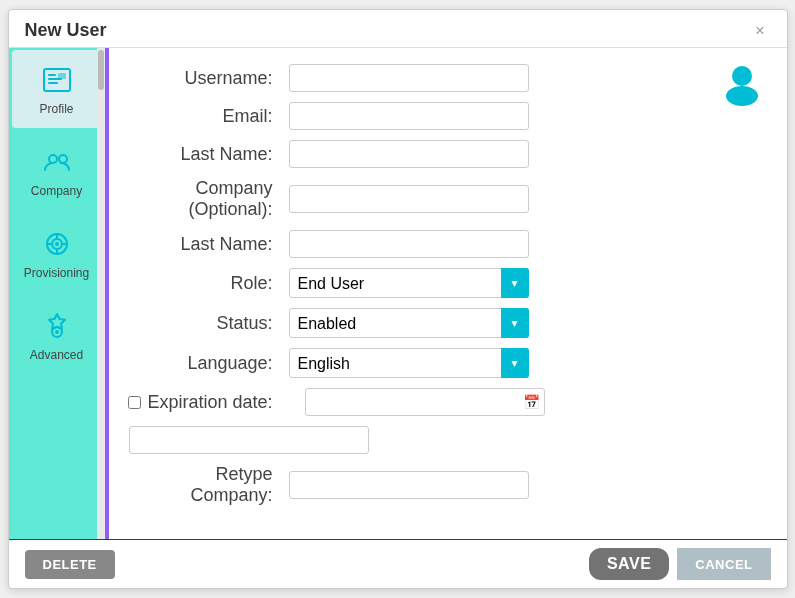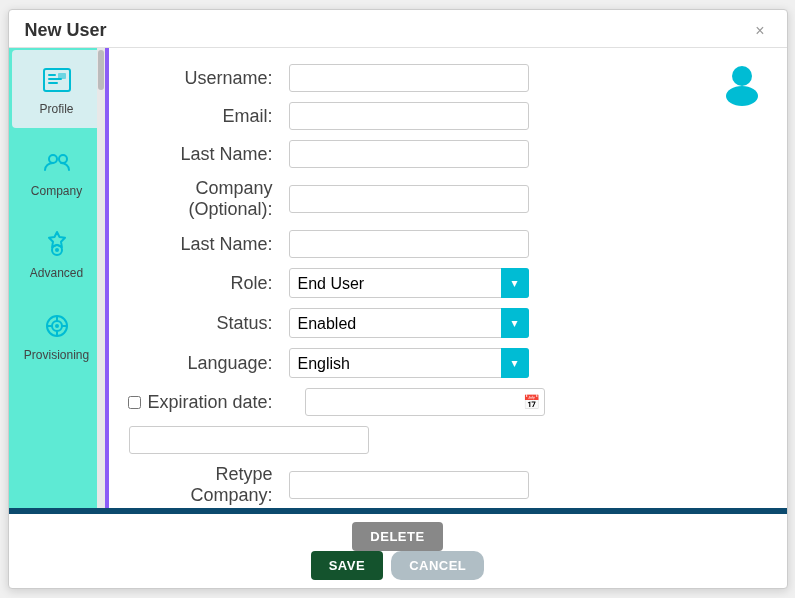--- a/index.html
+++ b/index.html
@@ -227,57 +227,56 @@
       padding-right: 16px;
     }
     .expiration-checkbox {
       margin-right: 6px;
     }
     .modal-footer {
       display: flex;
       justify-content: space-between;
       align-items: center;
       padding: 8px 16px;
-      border-top: 6px solid #0c4a6e;
+      border-top: 1px solid #0c4a6e;
       flex-shrink: 0;
-      flex-direction: column;
     }
     .btn-delete {
       background: #888;
       color: white;
       border: none;
       border-radius: 4px;
       padding: 7px 18px;
       font-size: 13px;
       font-weight: 600;
       cursor: pointer;
       text-transform: uppercase;
       letter-spacing: 0.5px;
     }
     .footer-right {
       display: flex;
       gap: 8px;
     }
     .btn-save {
-      background: #14532d;
+      background: #737373;
       color: white;
       border: none;
-      border-radius: 4px;
+      border-radius: 12px;
       padding: 7px 18px;
-      font-size: 13px;
+      font-size: 16px;
       font-weight: 600;
       cursor: pointer;
       text-transform: uppercase;
       letter-spacing: 0.5px;
     }
     .btn-cancel {
       background: #b0bec5;
       color: white;
       border: none;
-      border-radius: 10px;
+      border-radius: 0;
       padding: 7px 18px;
       font-size: 13px;
       font-weight: 600;
       cursor: pointer;
       text-transform: uppercase;
       letter-spacing: 0.5px;
     }
   </style>
 </head>
 <body>
@@ -310,48 +309,48 @@
         <div class="sidebar-item">
           <div class="sidebar-icon">
             <svg width="32" height="32" viewBox="0 0 32 32" fill="none">
               <circle cx="12" cy="13" r="4" stroke="#00bcd4" stroke-width="2" fill="none"></circle>
               <path d="M4 24c0-4 3.6-7 8-7" stroke="#00bcd4" stroke-width="2" stroke-linecap="round" fill="none"></path>
               <circle cx="22" cy="13" r="4" stroke="#00bcd4" stroke-width="2" fill="none"></circle>
               <path d="M28 24c0-4-3.6-7-8-7" stroke="#00bcd4" stroke-width="2" stroke-linecap="round" fill="none"></path>
             </svg>
           </div>
           <span class="sidebar-label">Company</span>
-        </div>
-
-        <div class="sidebar-item">
-          <div class="sidebar-icon">
-            <svg width="32" height="32" viewBox="0 0 32 32" fill="none">
-              <path d="M16 4l2.5 5 5.5.8-4 3.9.9 5.5L16 16.8l-4.9 2.4.9-5.5L8 9.8l5.5-.8z" stroke="#00bcd4" stroke-width="2" fill="none" stroke-linejoin="round"></path>
-              <circle cx="16" cy="22" r="5" stroke="#00bcd4" stroke-width="2" fill="none"></circle>
-              <circle cx="16" cy="22" r="2" fill="#00bcd4"></circle>
-            </svg>
-          </div>
-          <span class="sidebar-label">Advanced</span>
         </div>
 
         <div class="sidebar-item">
           <div class="sidebar-icon">
             <svg width="32" height="32" viewBox="0 0 32 32" fill="none">
               <circle cx="16" cy="16" r="10" stroke="#00bcd4" stroke-width="2" fill="none"></circle>
               <circle cx="16" cy="16" r="5" stroke="#00bcd4" stroke-width="2" fill="none"></circle>
               <circle cx="16" cy="16" r="2" fill="#00bcd4"></circle>
               <line x1="16" y1="6" x2="16" y2="11" stroke="#00bcd4" stroke-width="2"></line>
               <line x1="16" y1="21" x2="16" y2="26" stroke="#00bcd4" stroke-width="2"></line>
               <line x1="6" y1="16" x2="11" y2="16" stroke="#00bcd4" stroke-width="2"></line>
               <line x1="21" y1="16" x2="26" y2="16" stroke="#00bcd4" stroke-width="2"></line>
             </svg>
           </div>
           <span class="sidebar-label">Provisioning</span>
         </div>
 
+        <div class="sidebar-item">
+          <div class="sidebar-icon">
+            <svg width="32" height="32" viewBox="0 0 32 32" fill="none">
+              <path d="M16 4l2.5 5 5.5.8-4 3.9.9 5.5L16 16.8l-4.9 2.4.9-5.5L8 9.8l5.5-.8z" stroke="#00bcd4" stroke-width="2" fill="none" stroke-linejoin="round"></path>
+              <circle cx="16" cy="22" r="5" stroke="#00bcd4" stroke-width="2" fill="none"></circle>
+              <circle cx="16" cy="22" r="2" fill="#00bcd4"></circle>
+            </svg>
+          </div>
+          <span class="sidebar-label">Advanced</span>
+        </div>
+
         <div class="sidebar-scroll">
           <div class="sidebar-scroll-thumb"></div>
         </div>
       </div>
 
       <div class="main-content">
 
         <div class="user-avatar">
           <svg width="50" height="50" viewBox="0 0 50 50" fill="#00bcd4">
             <circle cx="25" cy="18" r="10"></circle>

